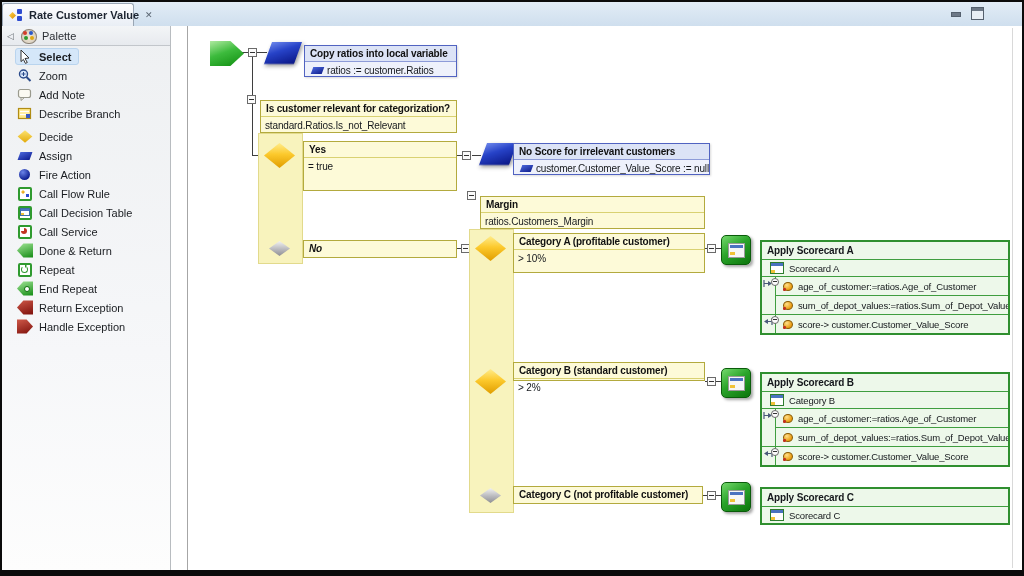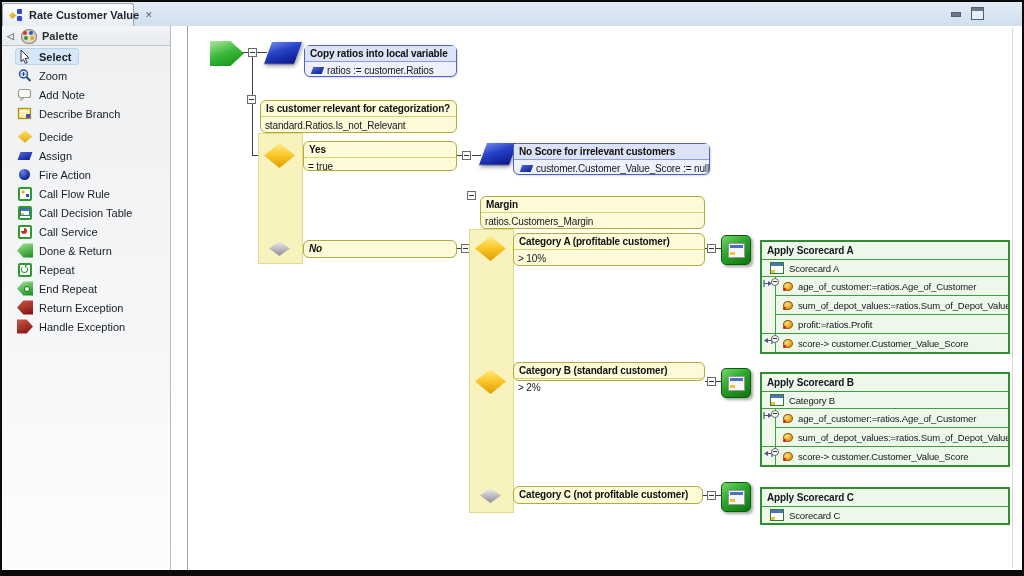--- a/index.html
+++ b/index.html
@@ -25,21 +25,21 @@
   .btn-min{width:10px;height:9px;position:relative;cursor:pointer;}
   .btn-min::after{content:"";position:absolute;left:0;right:0;top:3px;height:3px;background:#6d7887;border:1px solid #55606e;}
   .btn-max{width:11px;height:11px;border:1px solid #55606e;background:#e8eef5;position:relative;cursor:pointer;}
   .btn-max::after{content:"";position:absolute;left:0;right:0;top:0;height:3px;background:#6d7887;}
 
   
   .palette{position:absolute;left:0;top:24px;width:168px;bottom:0;
     background:linear-gradient(180deg,#eef0f2 0%,#f6f7f9 60%,#fdfdfd 100%);border-right:1px solid #b8bcc0;}
   .strip{position:absolute;left:169px;top:24px;width:16px;bottom:0;background:#ffffff;}
   .palette-header{height:18px;display:flex;align-items:center;gap:5px;padding:1px 4px 0 5px;
-    background:linear-gradient(180deg,#f3f5f7,#e7eaee);border-bottom:1px solid #c2c6cb;font-size:11px;font-weight:700;color:#2b2f34;}
+    background:linear-gradient(180deg,#f3f5f7,#e7eaee);border-bottom:1px solid #c2c6cb;font-size:11px;font-weight:400;color:#2b2f34;}
   .collapse-arrow{width:9px;color:#6a7076;font-size:9px;line-height:10px;cursor:pointer;}
   .collapse-arrow::after{content:"\25C1";}
   .palette-icon{position:relative;width:14px;height:13px;background:radial-gradient(circle at 50% 55%,#f0e6d8,#cfc6b4);
     border-radius:50% 50% 45% 45%;border:1px solid #8d857a;}
   .palette-icon i{position:absolute;width:4px;height:4px;border-radius:50%;}
   .palette-icon .c1{left:1px;top:1px;background:#d23c2a;}
   .palette-icon .c2{left:7px;top:1px;background:#2a58c8;}
   .palette-icon .c3{left:2px;top:6px;background:#2f9a2f;}
   .palette-icon .c4{left:8px;top:6px;background:#e0a912;}
   .pitems{position:absolute;left:0;right:1px;top:21px;}
@@ -89,21 +89,21 @@
   .start{position:absolute;background:linear-gradient(160deg,#b5eda6 0%,#3dbb3d 45%,#0c8a0c 100%);
     filter:drop-shadow(2px 2px 2px rgba(0,0,0,.35));}
   .para{position:absolute;background:linear-gradient(160deg,#6c86ea 0%,#2743c8 40%,#0a1685 100%);
     transform:skewX(-20deg);filter:drop-shadow(2px 2px 2px rgba(0,0,0,.4));}
   .ydiamond{position:absolute;background:linear-gradient(180deg,#ffec8a 0%,#fcc92c 45%,#e09d00 100%);
     clip-path:polygon(50% 0,100% 50%,50% 100%,0 50%);filter:drop-shadow(1px 3px 2px rgba(70,65,25,.55));}
   .gdiamond{position:absolute;background:linear-gradient(180deg,#f2f2f2 0%,#b9b9bd 55%,#8f8f94 100%);
     clip-path:polygon(50% 0,100% 50%,50% 100%,0 50%);filter:drop-shadow(1px 2px 2px rgba(0,0,0,.3));}
   .ycontainer{position:absolute;background:#f8f3bd;border:1px solid #e2da8c;box-sizing:border-box;}
 
-  .lbox{position:absolute;font-size:10px;white-space:nowrap;box-sizing:border-box;letter-spacing:-0.15px;cursor:default;border-radius:6px;}
+  .lbox{position:absolute;font-size:10px;white-space:nowrap;box-sizing:border-box;letter-spacing:-0.15px;cursor:default;}
   .lbox .hd{font-weight:700;padding:1px 5px 0;height:14px;line-height:13px;overflow:hidden;color:#111;}
   .lbox .bd{padding:1px 4px 0;height:15px;line-height:14px;display:flex;align-items:center;gap:4px;overflow:hidden;color:#15181c;}
   .ybox{background:#fdfad8;border:1px solid #b3aa3e;}
   .ybox .hd{border-bottom:1px solid #d9d172;}
   .ybox.one .hd{border-bottom:none;}
   .bbox{background:#eef1fb;border:1px solid #5163c1;box-shadow:1px 1px 2px rgba(0,0,0,.15);}
   .bbox .hd{background:#dce3f6;border-bottom:1px solid #8d9bd8;}
   .mini-para{width:11px;height:7px;flex:0 0 11px;background:linear-gradient(150deg,#4a66da,#101f8e);transform:skewX(-20deg);margin-left:3px;}
 
   .callnode{position:absolute;width:28px;height:28px;border-radius:5px;border:1px solid #0a5c0a;
@@ -332,21 +332,21 @@
 
     <div class="csq" style="left:245px;top:93px;"></div>
     <div class="lbox ybox" style="left:258px;top:98px;width:197px;height:33px;">
       <div class="hd">Is customer relevant for categorization?</div>
       <div class="bd">standard.Ratios.Is_not_Relevant</div>
     </div>
     <div class="ycontainer" style="left:256px;top:131px;width:45px;height:131px;"></div>
     <div class="ydiamond" style="left:262px;top:141px;width:31px;height:25px;"></div>
     <div class="gdiamond" style="left:267px;top:239px;width:21px;height:15px;"></div>
 
-    <div class="lbox ybox" style="left:301px;top:139px;width:154px;height:30px;">
+    <div class="lbox ybox" style="left:301px;top:139px;width:154px;height:50px;">
       <div class="hd">Yes</div>
       <div class="bd">= true</div>
     </div>
     <div class="csq" style="left:460px;top:149px;"></div>
     <div class="para" style="left:481px;top:141px;width:30px;height:22px;"></div>
     <div class="lbox bbox" style="left:511px;top:141px;width:197px;height:32px;">
       <div class="hd">No Score for irrelevant customers</div>
       <div class="bd">
             <span class="mini-para"></span>
             <span>customer.Customer_Value_Score := null</span>
@@ -361,21 +361,21 @@
     <div class="csq" style="left:465px;top:189px;"></div>
     <div class="lbox ybox" style="left:478px;top:194px;width:225px;height:33px;">
       <div class="hd">Margin</div>
       <div class="bd">ratios.Customers_Margin</div>
     </div>
     <div class="ycontainer" style="left:467px;top:227px;width:45px;height:284px;"></div>
     <div class="ydiamond" style="left:473px;top:234px;width:31px;height:25px;"></div>
     <div class="ydiamond" style="left:473px;top:367px;width:31px;height:25px;"></div>
     <div class="gdiamond" style="left:478px;top:486px;width:21px;height:15px;"></div>
 
-    <div class="lbox ybox" style="left:511px;top:231px;width:192px;height:33px;">
+    <div class="lbox ybox" style="left:511px;top:231px;width:192px;height:40px;">
       <div class="hd">Category A (profitable customer)</div>
       <div class="bd">&gt; 10%</div>
     </div>
     <div class="csq" style="left:705px;top:242px;"></div>
     <div class="callnode" style="left:719px;top:233px;">
           <span class="plate"></span>
         </div>
     <div class="gbox" style="left:758px;top:238px;width:250px;">
       <div class="g-title">Apply Scorecard A</div>
       <div class="g-ref">
@@ -391,24 +391,20 @@
                 </svg></span>
           <span class="sec-minus"></span>
           <div class="g-row">
                 <span class="paramicon"></span>
                 <span>age_of_customer:=ratios.Age_of_Customer</span>
               </div>
           <div class="g-row">
                 <span class="paramicon"></span>
                 <span>sum_of_depot_values:=ratios.Sum_of_Depot_Values</span>
               </div>
-          <div class="g-row">
-                <span class="paramicon"></span>
-                <span>profit:=ratios.Profit</span>
-              </div>
         </div>
         <div class="g-sec out">
           <span class="sec-arrow"><svg width="10" height="9">
                   <path d="M9,1 V8 M9,4.5 H5" stroke="#4a5a7a" stroke-width="1.2" fill="none"></path>
                   <path d="M5,2 L1,4.5 L5,7 Z" fill="#4a5a7a"></path>
                 </svg></span>
           <span class="sec-minus"></span>
           <div class="g-row">
                 <span class="paramicon"></span>
                 <span>score-&gt; customer.Customer_Value_Score</span>

